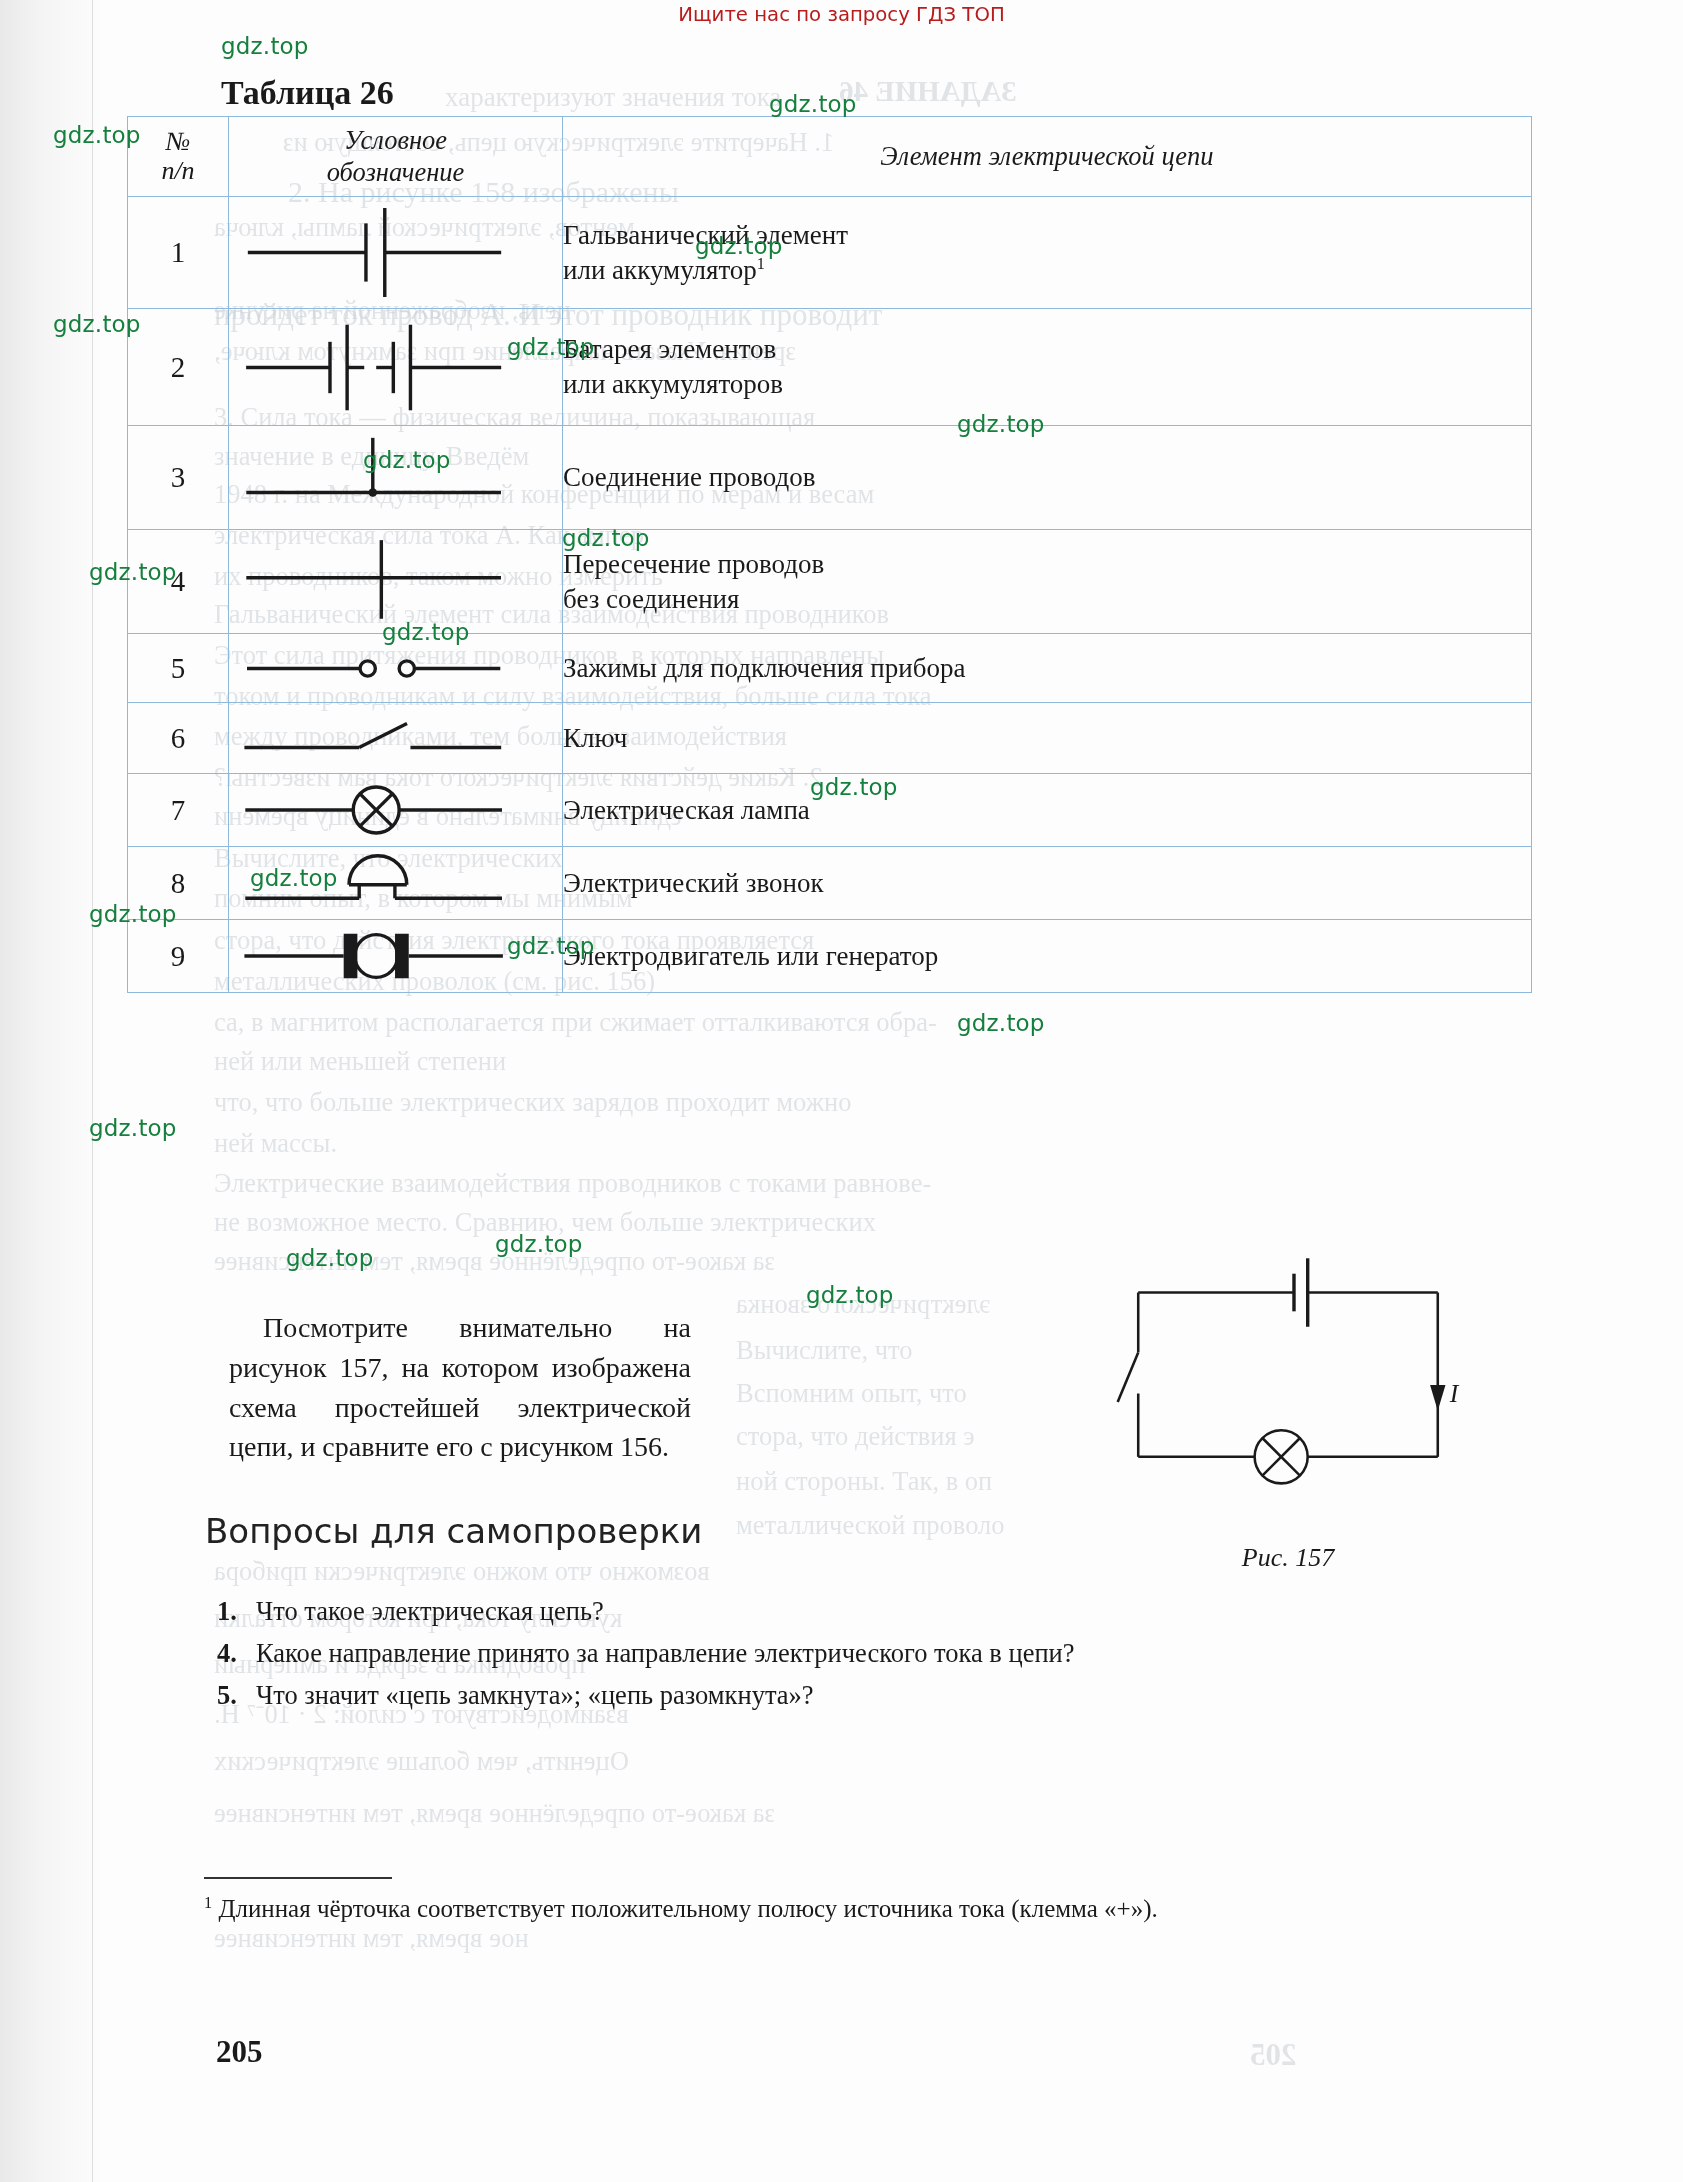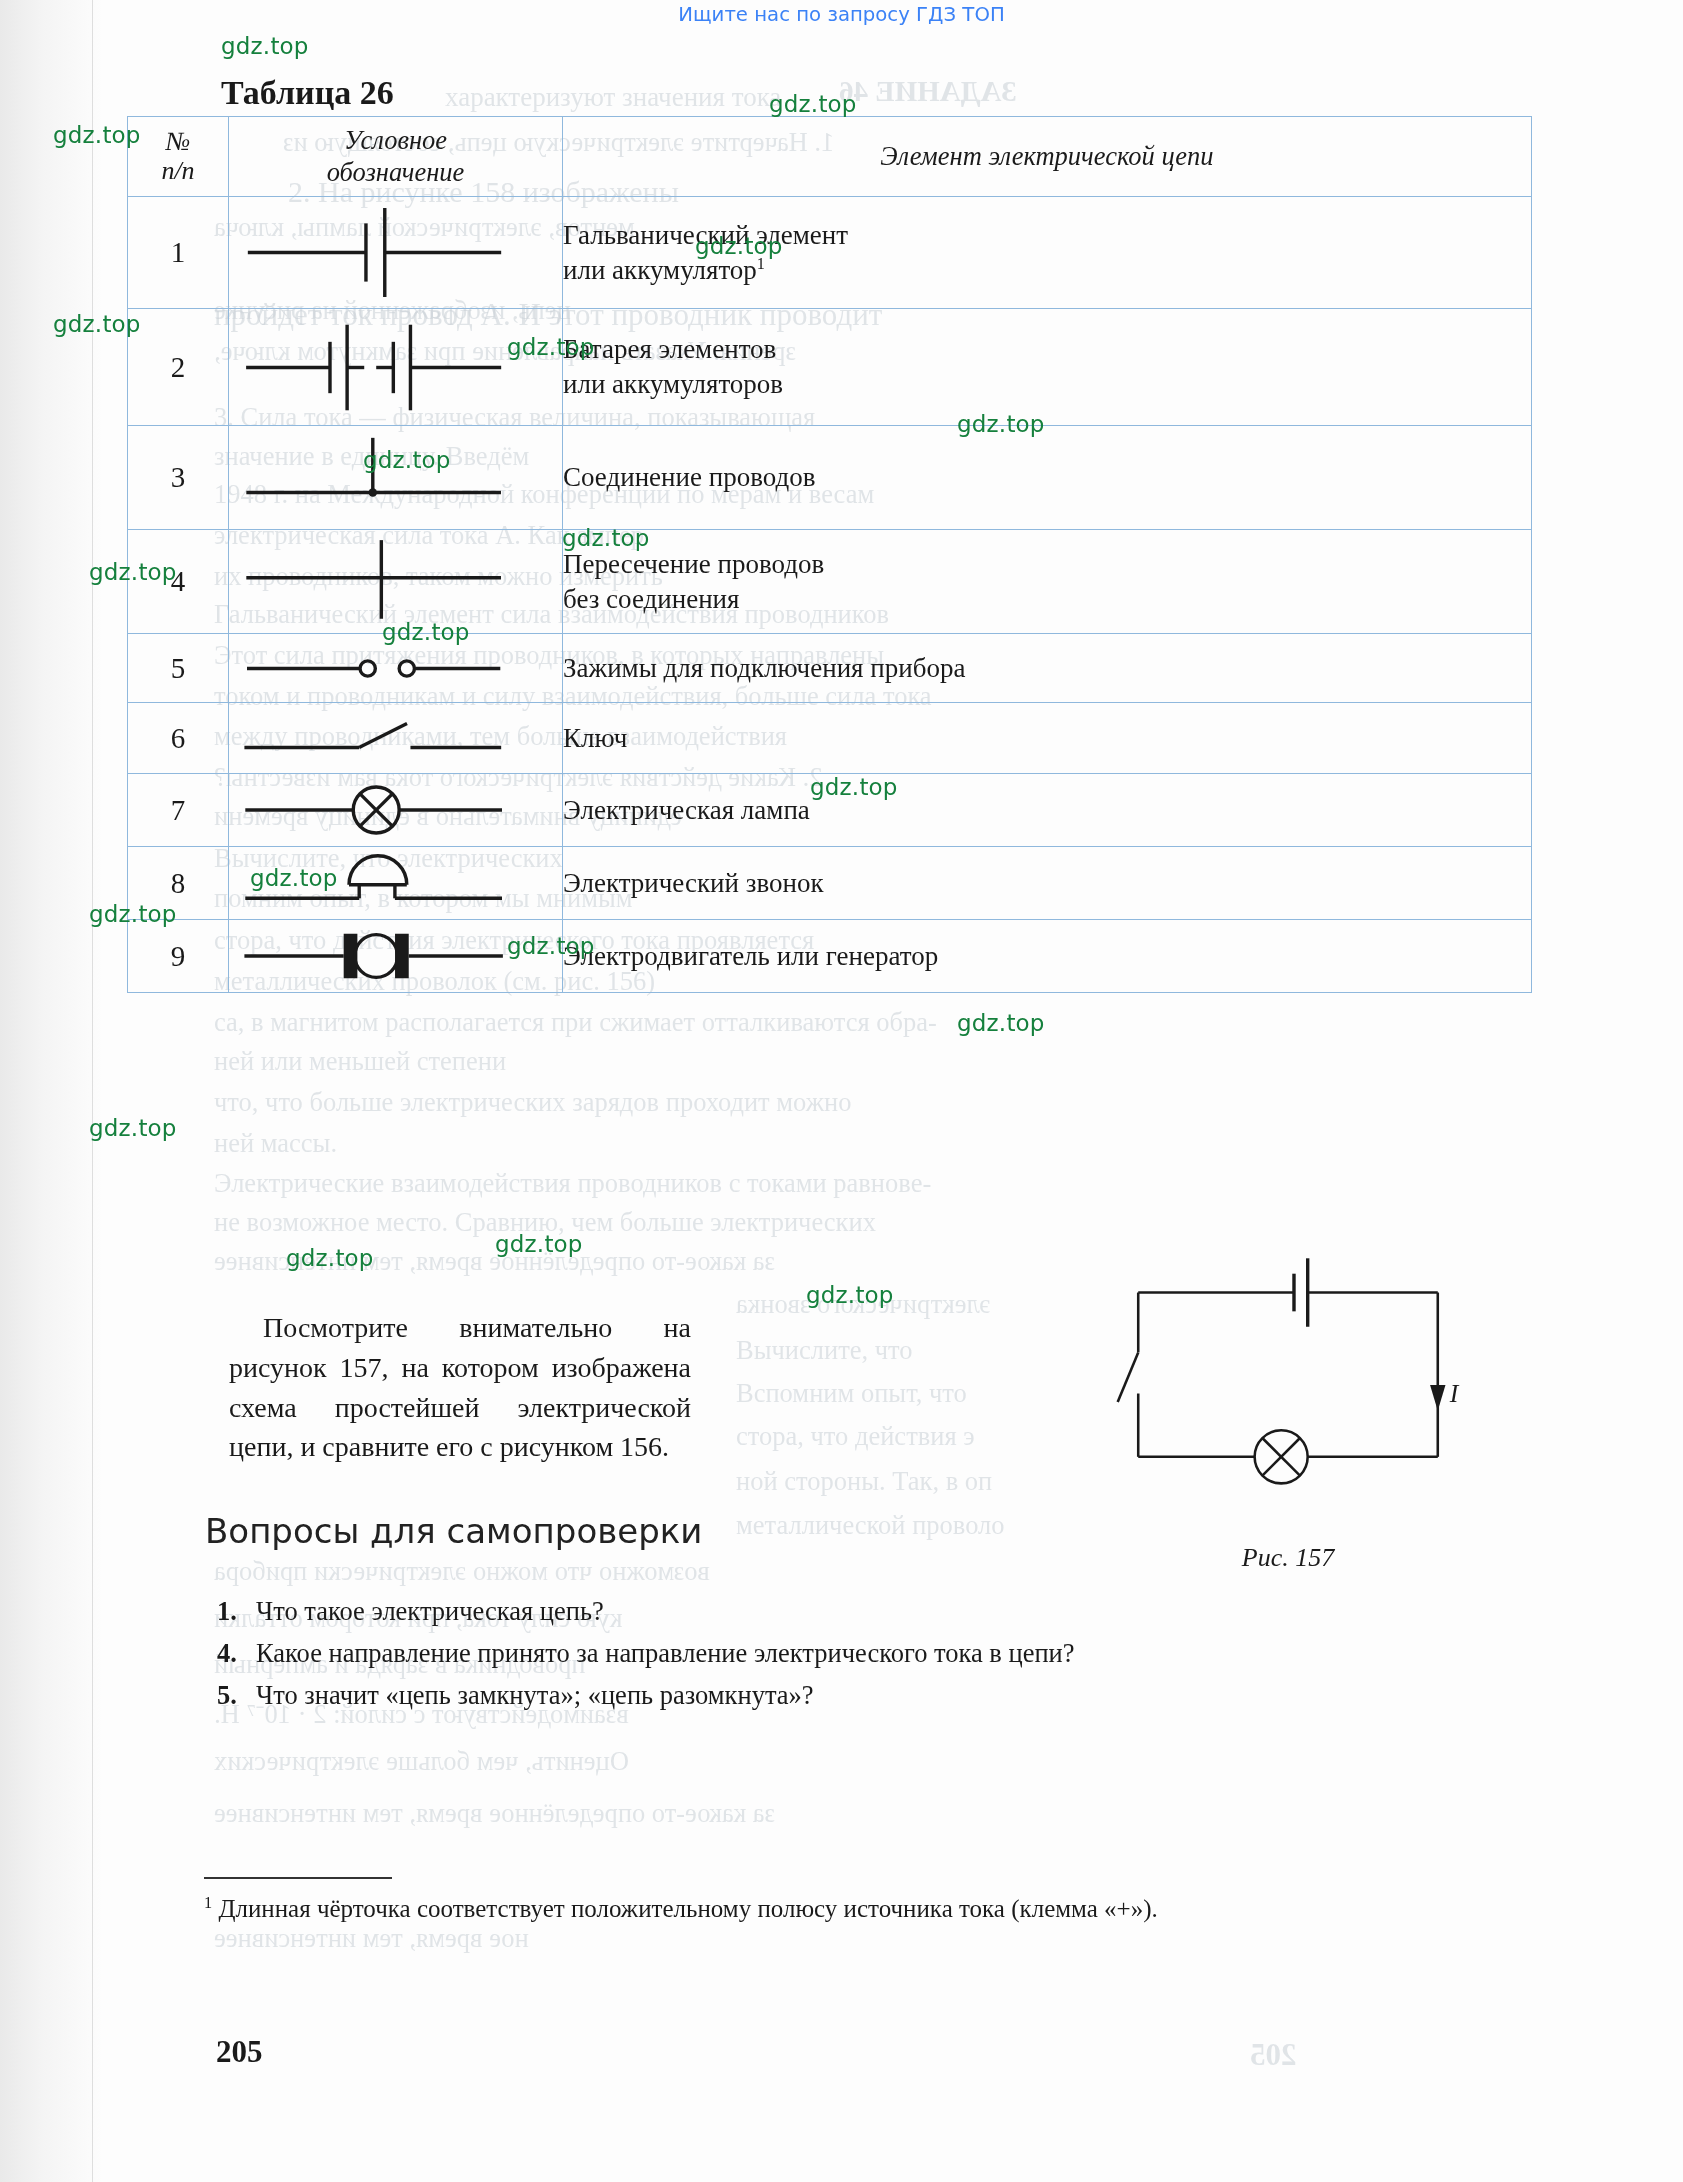--- a/index.html
+++ b/index.html
@@ -55,21 +55,21 @@
     font-size: 23px;
     letter-spacing: 0.2px;
     pointer-events: none;
     user-select: none;
     white-space: nowrap;
   }
   #top-banner {
     position: absolute;
     top: 3.4px; left: 0; right: 0;
     text-align: center;
-    color: #3b82f6;
+    color: #b91c1c;
     font-family: "DejaVu Sans", "Liberation Sans", sans-serif;
     font-size: 19.7px;
   }
   #bottom-banner {
     position: absolute;
     bottom: 13.7px; left: 0; right: 0;
     text-align: center;
     color: #6a1b9a;
     font-family: "DejaVu Sans", "Liberation Sans", sans-serif;
     font-size: 21.4px;

